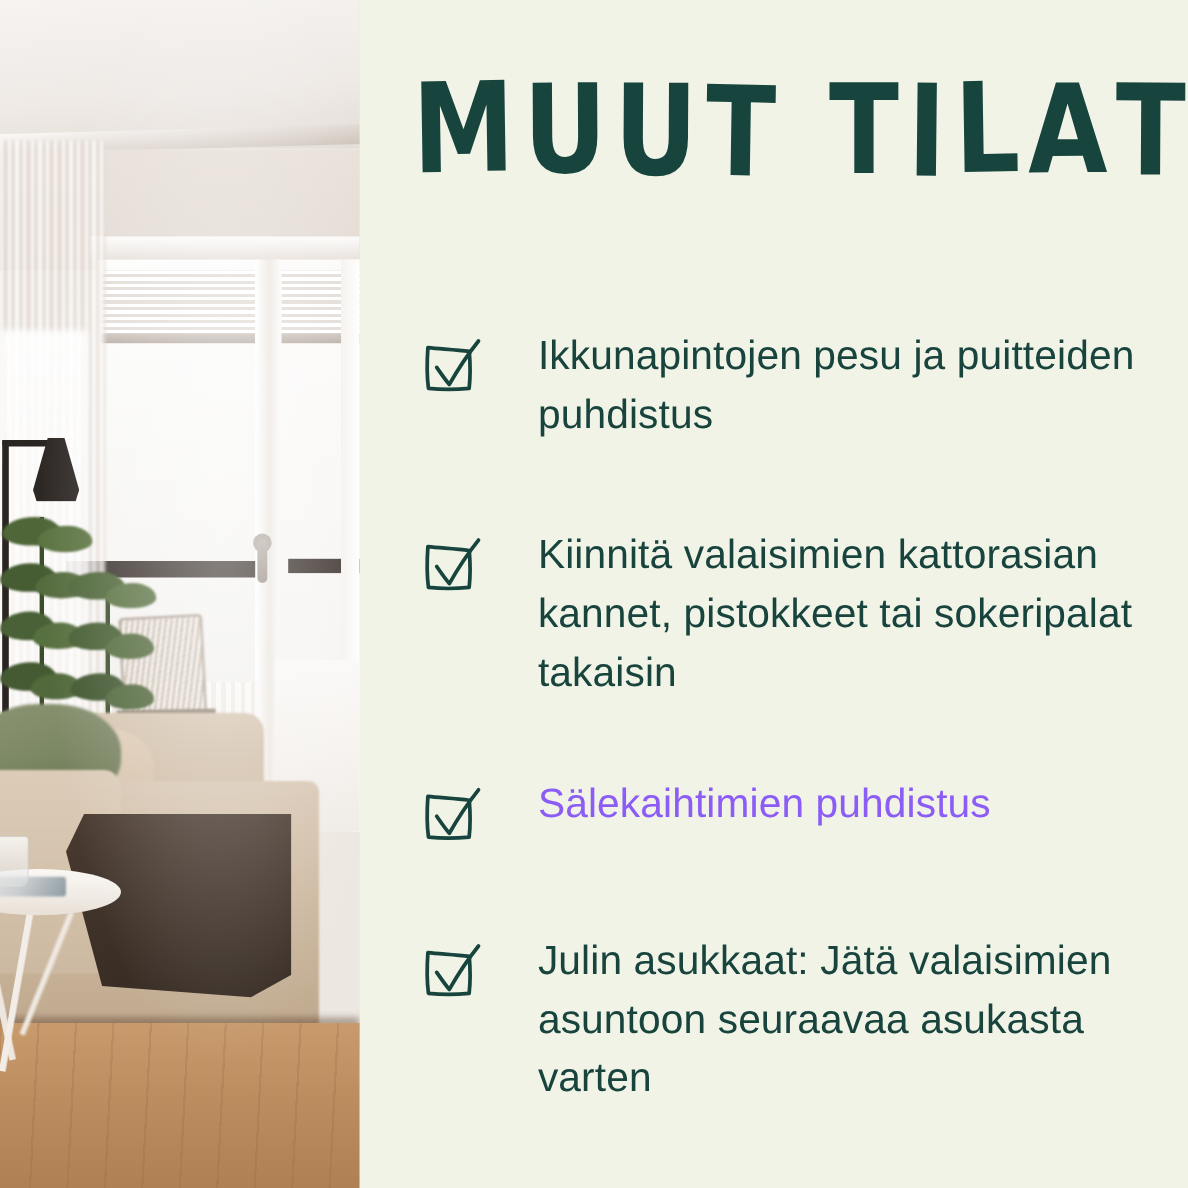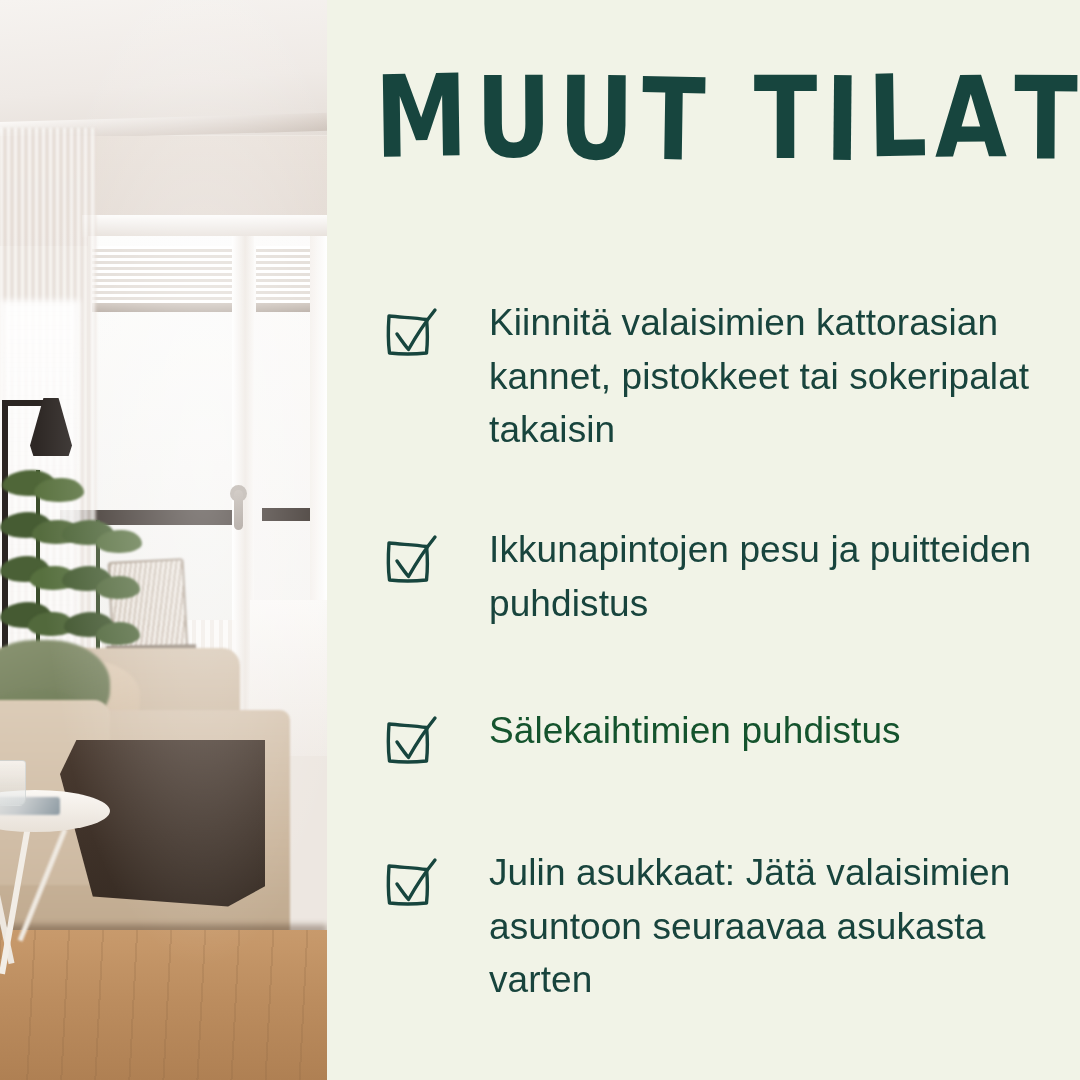--- a/index.html
+++ b/index.html
@@ -242,48 +242,48 @@
 
     <div class="ph photoglow"></div>
   </div>
 
   <div id="content">
 
     <div id="title" style="color: rgb(23, 69, 62);"><span class="ch" style="transform: rotate(-1.05deg) translateY(-1.5px) scaleY(1);">M</span><span class="ch" style="transform: rotate(-0.35deg) translateY(-0.5px) scaleY(0.988);">U</span><span class="ch" style="transform: rotate(0.35deg) translateY(0.5px) scaleY(1.012);">U</span><span class="ch" style="transform: rotate(1.05deg) translateY(1.5px) scaleY(1);">T</span><span class="ch" style="transform: rotate(-0.7deg) translateY(-1px) scaleY(0.976);">&nbsp;</span><span class="ch" style="transform: rotate(0deg) translateY(0px) scaleY(1);">T</span><span class="ch" style="transform: rotate(0.7deg) translateY(1px) scaleY(1.024);">I</span><span class="ch" style="transform: rotate(-1.05deg) translateY(-1.5px) scaleY(1);">L</span><span class="ch" style="transform: rotate(-0.35deg) translateY(-0.5px) scaleY(0.988);">A</span><span class="ch" style="transform: rotate(0.35deg) translateY(0.5px) scaleY(1.012);">T</span></div>
 
     <div id="list">
 
+      <div class="item i2">
+        <span class="cbox">
+          <svg viewBox="0 0 62 62" aria-hidden="true">
+            <path d="M10 14 C9 28, 9 40, 10.5 51 C24 52.5, 36 52.2, 47.5 51 C48.6 41, 48.6 29, 47.6 17.5 C35 15.8, 22 15.3, 10 14 Z" fill="none" stroke="#17453E" stroke-width="3.4" stroke-linecap="round" stroke-linejoin="round"></path>
+            <path d="M18 32 C22.5 38.5, 26 43.5, 29.5 47.5 C36 36, 44 23, 56 8" fill="none" stroke="#17453E" stroke-width="3.4" stroke-linecap="round" stroke-linejoin="round"></path>
+          </svg>
+        </span>
+        <span class="itext" style="color: rgb(24, 68, 61);">Ikkunapintojen pesu ja puitteiden puhdistus</span>
+      </div>
+
       <div class="item i1">
         <span class="cbox">
           <svg viewBox="0 0 62 62" aria-hidden="true">
             <path d="M10 14 C9 28, 9 40, 10.5 51 C24 52.5, 36 52.2, 47.5 51 C48.6 41, 48.6 29, 47.6 17.5 C35 15.8, 22 15.3, 10 14 Z" fill="none" stroke="#17453E" stroke-width="3.4" stroke-linecap="round" stroke-linejoin="round"></path>
             <path d="M18 32 C22.5 38.5, 26 43.5, 29.5 47.5 C36 36, 44 23, 56 8" fill="none" stroke="#17453E" stroke-width="3.4" stroke-linecap="round" stroke-linejoin="round"></path>
           </svg>
         </span>
         <span class="itext" style="color: rgb(24, 68, 61);">Kiinnitä valaisimien kattorasian kannet, pistokkeet tai sokeripalat takaisin</span>
       </div>
 
-      <div class="item i2">
-        <span class="cbox">
-          <svg viewBox="0 0 62 62" aria-hidden="true">
-            <path d="M10 14 C9 28, 9 40, 10.5 51 C24 52.5, 36 52.2, 47.5 51 C48.6 41, 48.6 29, 47.6 17.5 C35 15.8, 22 15.3, 10 14 Z" fill="none" stroke="#17453E" stroke-width="3.4" stroke-linecap="round" stroke-linejoin="round"></path>
-            <path d="M18 32 C22.5 38.5, 26 43.5, 29.5 47.5 C36 36, 44 23, 56 8" fill="none" stroke="#17453E" stroke-width="3.4" stroke-linecap="round" stroke-linejoin="round"></path>
-          </svg>
-        </span>
-        <span class="itext" style="color: rgb(24, 68, 61);">Ikkunapintojen pesu ja puitteiden puhdistus</span>
-      </div>
-
       <div class="item i3">
         <span class="cbox">
           <svg viewBox="0 0 62 62" aria-hidden="true">
             <path d="M10 14 C9 28, 9 40, 10.5 51 C24 52.5, 36 52.2, 47.5 51 C48.6 41, 48.6 29, 47.6 17.5 C35 15.8, 22 15.3, 10 14 Z" fill="none" stroke="#17453E" stroke-width="3.4" stroke-linecap="round" stroke-linejoin="round"></path>
             <path d="M18 32 C22.5 38.5, 26 43.5, 29.5 47.5 C36 36, 44 23, 56 8" fill="none" stroke="#17453E" stroke-width="3.4" stroke-linecap="round" stroke-linejoin="round"></path>
           </svg>
         </span>
-        <span class="itext" style="color: #14532d; text-align: center;">Sälekaihtimien puhdistus</span>
+        <span class="itext" style="color: #8b5cf6; text-align: center;">Sälekaihtimien puhdistus</span>
       </div>
 
       <div class="item i4">
         <span class="cbox">
           <svg viewBox="0 0 62 62" aria-hidden="true">
             <path d="M10 14 C9 28, 9 40, 10.5 51 C24 52.5, 36 52.2, 47.5 51 C48.6 41, 48.6 29, 47.6 17.5 C35 15.8, 22 15.3, 10 14 Z" fill="none" stroke="#17453E" stroke-width="3.4" stroke-linecap="round" stroke-linejoin="round"></path>
             <path d="M18 32 C22.5 38.5, 26 43.5, 29.5 47.5 C36 36, 44 23, 56 8" fill="none" stroke="#17453E" stroke-width="3.4" stroke-linecap="round" stroke-linejoin="round"></path>
           </svg>
         </span>
         <span class="itext" style="color: rgb(24, 68, 61);">Julin asukkaat: Jätä valaisimien asuntoon seuraavaa asukasta varten</span>

